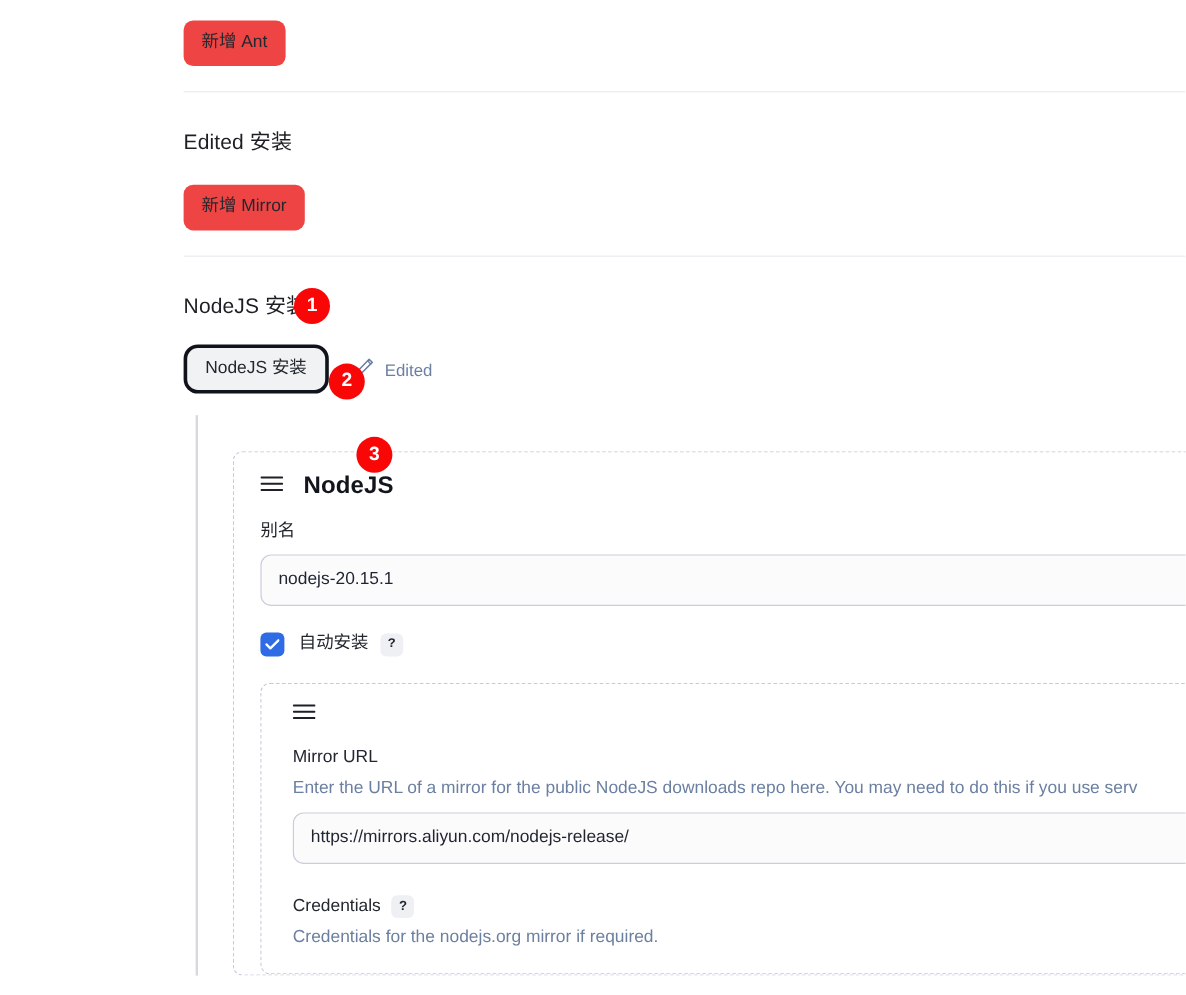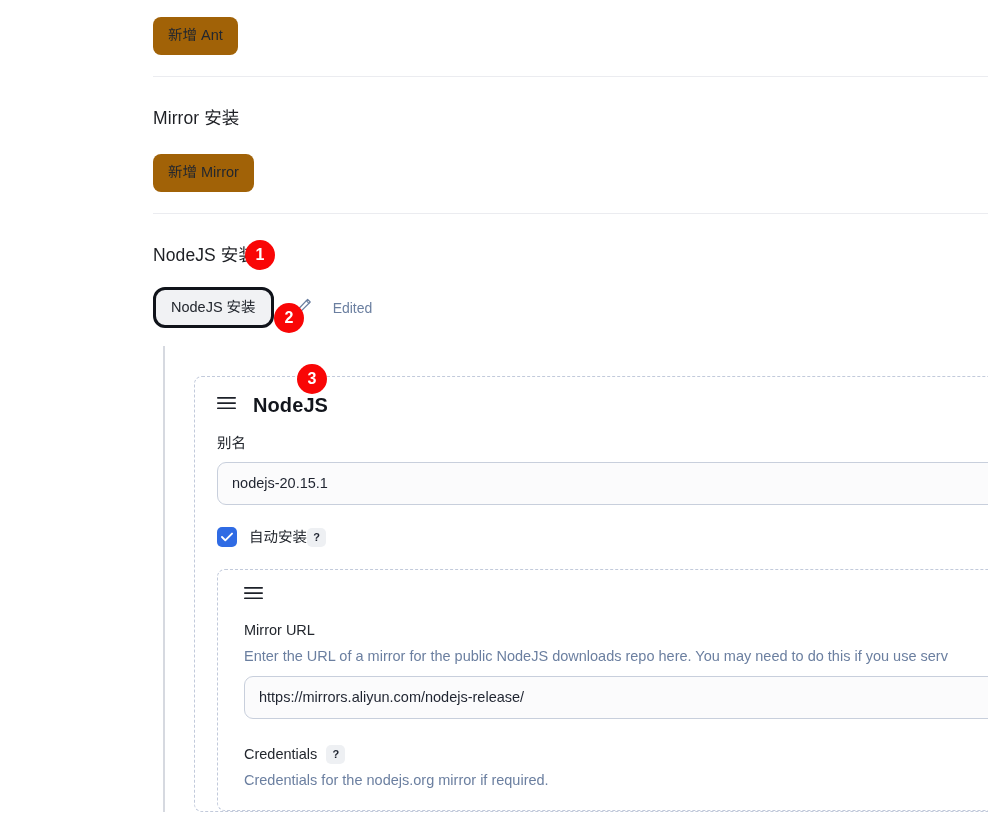--- a/index.html
+++ b/index.html
@@ -37,21 +37,21 @@
     letter-spacing: .1px;
     margin: 0;
     padding: 0;
     line-height: 24px;
     position: relative;
     display: inline-block;
   }
 
   .add-btn {
     display: inline-block;
-    background: #a16207;
+    background: #ef4444;
     border: none;
     border-radius: 8px;
     font-family: inherit;
     font-size: 14.5px;
     color: #23272e;
     padding: 9px 15px 10px 15px;
     line-height: 19px;
     cursor: pointer;
     position: relative;
     white-space: nowrap;
@@ -77,21 +77,21 @@
     padding: 7px 15px 8px 15px;
     line-height: 20px;
     cursor: pointer;
     position: relative;
     white-space: nowrap;
   }
 
   .edited-wrap {
     display: inline-flex;
     align-items: center;
-    gap: 20px;
+    gap: 8px;
     margin-left: 22px;
     vertical-align: middle;
   }
   .edited-label {
     font-size: 14px;
     color: #6b7fa0;
     line-height: 18px;
   }
   .pencil-icon { display: block; }
 
@@ -202,20 +202,22 @@
     justify-content: center;
     flex: none;
     cursor: pointer;
   }
   .cb-label {
     font-size: 14.5px;
     color: #23272e;
     line-height: 20px;
     display: flex;
     align-items: center;
+    gap: 10px;
+    font-family: Liberation Mono, monospace;
   }
 
   
   .anno {
     position: absolute;
     width: 30px;
     height: 30px;
     border-radius: 50%;
     background: #f90606;
     color: #ffffff;
@@ -235,21 +237,21 @@
 
 <div class="page">
 
   <div class="section" style="padding-top:17px;">
     <button class="add-btn">新增 Ant</button>
   </div>
 
   <div class="divider" style="margin-top:21px;"></div>
 
   <div class="section" style="padding-top:29px;">
-    <h2 class="section-title">Mirror 安装</h2>
+    <h2 class="section-title">Edited 安装</h2>
     <div style="margin-top:24px;">
       <button class="add-btn">新增 Mirror</button>
     </div>
   </div>
 
   <div class="divider" style="margin-top:21px;"></div>
 
   <div class="section" style="padding-top:29px;">
 
     <h2 class="section-title">NodeJS 安装</h2>

